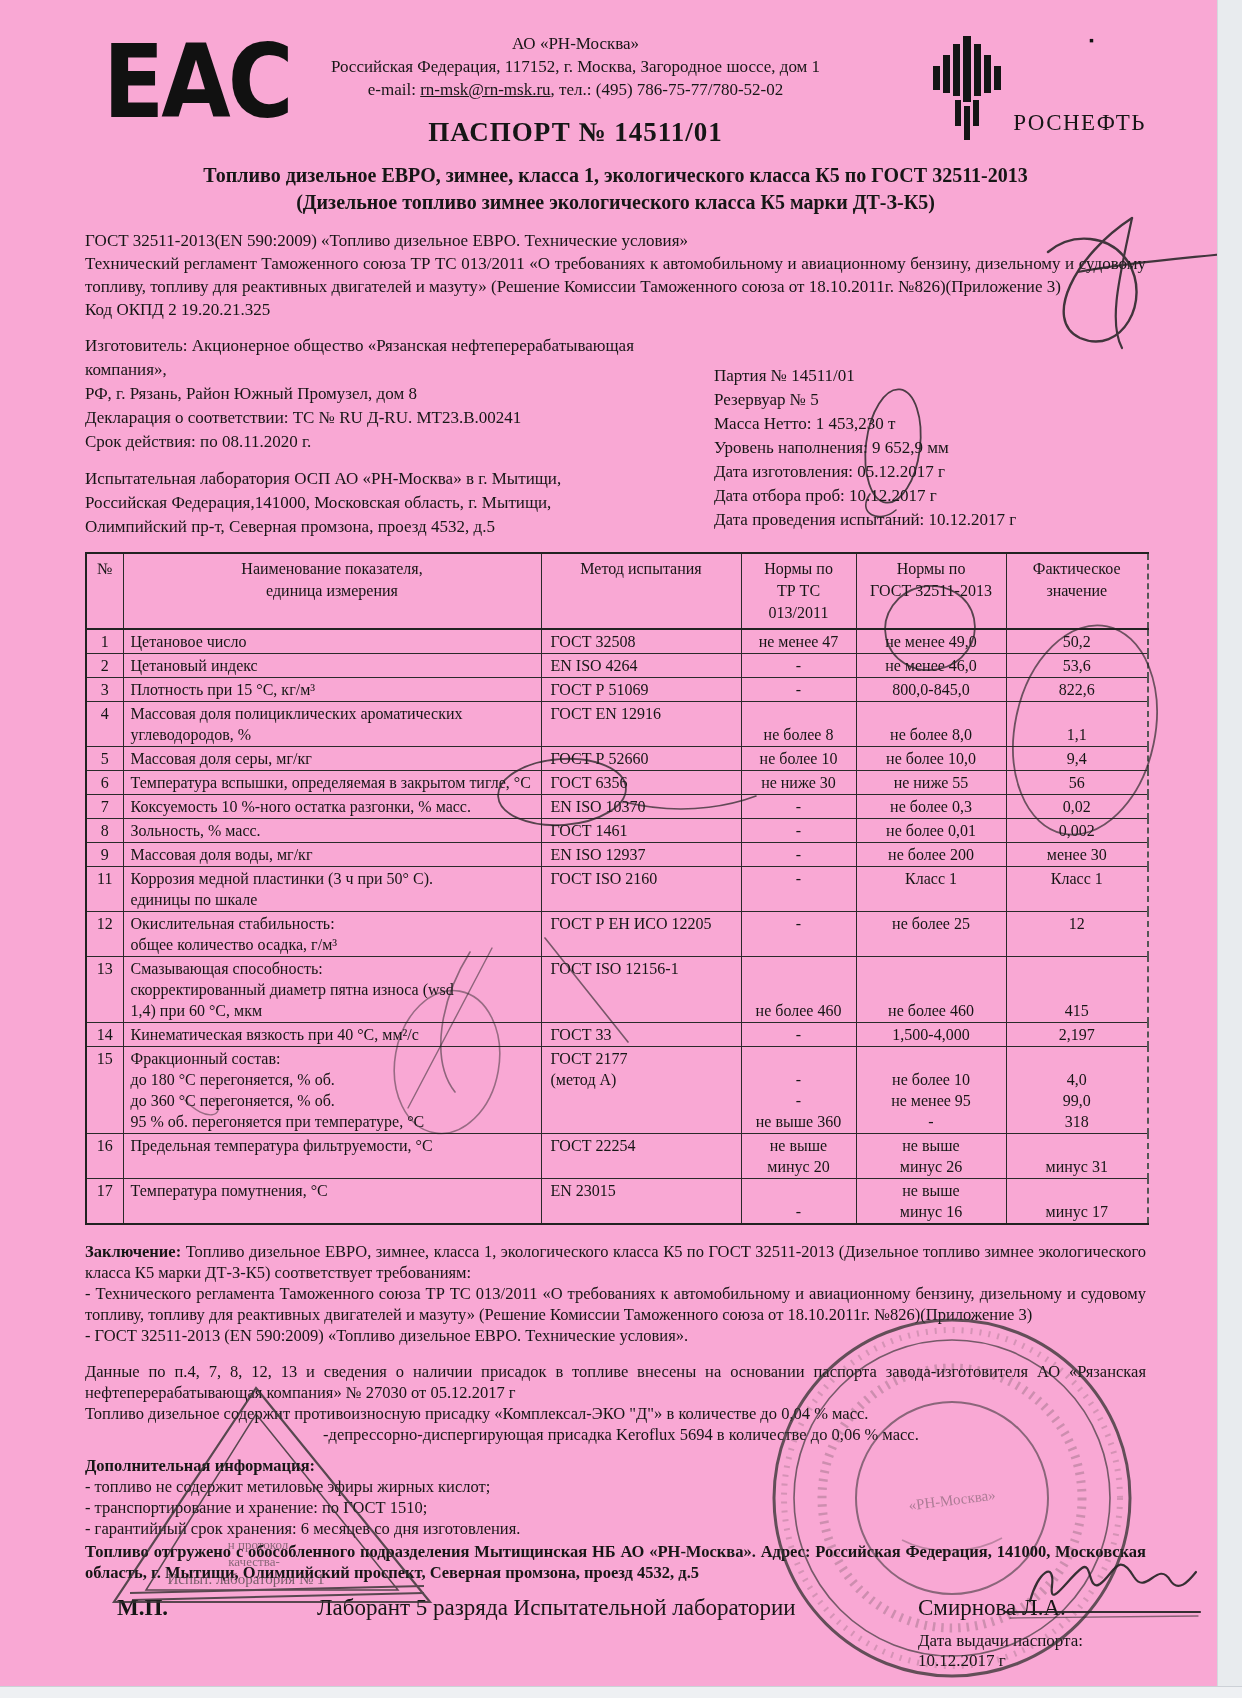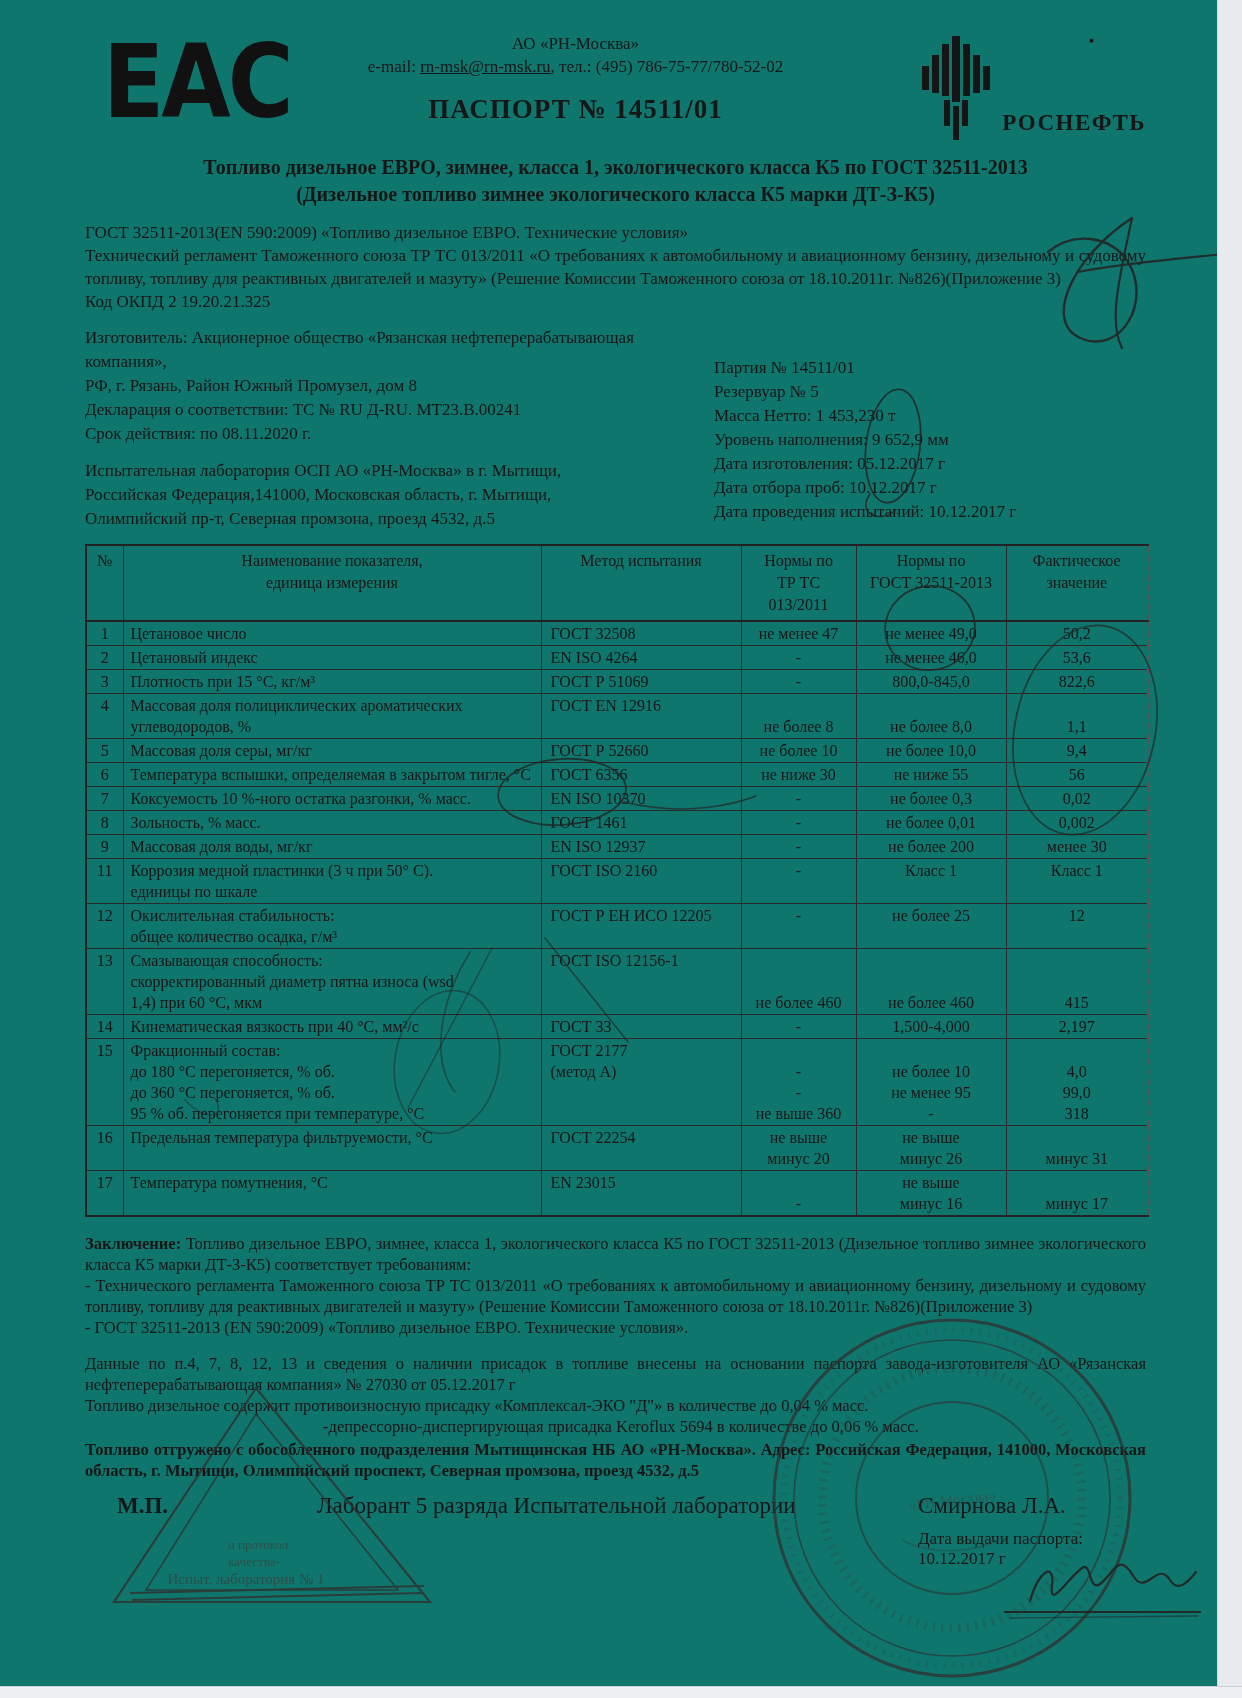--- a/index.html
+++ b/index.html
@@ -1,38 +1,38 @@
 <!DOCTYPE html>
 <html><head>
 <meta charset="utf-8">
 <style>
   html,body { margin:0; padding:0; background:#dfe3e8; }
   .page {
     position:relative; width:1242px; height:1698px; margin:0 auto;
-    background:#0f766e; color:#161616; overflow:hidden;
+    background:#f9a8d4; color:#161616; overflow:hidden;
     font-family:"Liberation Serif", serif;
   }
   .scan-edge-right { position:absolute; right:0; top:0; width:24px; height:100%; background:#e8ebee; border-left:1px solid #d4d9de; }
   .scan-edge-bottom { position:absolute; left:0; bottom:0; width:100%; height:11px; background:#eef0f3; border-top:1px solid #ccd1d7; }
   .corner-mark { position:absolute; top:33px; right:148px; font-size:14px; color:#111; }
 
   .content { position:relative; padding:24px 96px 0 85px; }
 
   
   .hdr { display:grid; grid-template-columns:175px 1fr 255px; align-items:start; }
   .eac {
     font-family:"DejaVu Sans", sans-serif; font-weight:bold; font-size:88px; line-height:100px;
     letter-spacing:-3px; transform:scale(1.02,1.16); transform-origin:top left; margin-left:18px; color:#111;
   }
   .org { text-align:center; font-size:17px; line-height:23px; padding-top:8px; }
   .org .email { text-decoration:underline; }
   .passport-no { text-align:center; font-size:27px; font-weight:bold; letter-spacing:1px; margin-top:16px; }
   .rosneft { display:flex; align-items:flex-end; gap:10px; padding-top:12px; justify-content:flex-end; }
   .rosneft .flame { width:72px; height:104px; }
-  .rosneft .label { font-size:23px; font-weight:bold; letter-spacing:1.5px; padding-bottom:4px; }
+  .rosneft .label { font-size:23px; font-weight:normal; letter-spacing:1.5px; padding-bottom:4px; }
 
   
   .doc-title { text-align:center; font-weight:bold; font-size:20px; line-height:27px; margin-top:14px; }
 
   
   .norms { margin-top:13px; font-size:17px; line-height:23px; }
   .norms .just { text-align:justify; }
   .okpd { font-size:17px; line-height:23px; }
 
   
@@ -85,20 +85,21 @@
 
 <div class="page">
 
   <div class="content">
 
     <div class="hdr">
       <div class="eac">ЕАС</div>
       <div>
         <div class="org">
           <div>АО «РН-Москва»</div>
+          <div>Российская Федерация, 117152, г. Москва, Загородное шоссе, дом 1</div>
           <div><span>e-mail: </span><span class="email">rn-msk@rn-msk.ru</span><span>, тел.: (495) 786-75-77/780-52-02</span></div>
         </div>
         <div class="passport-no">ПАСПОРТ № 14511/01</div>
       </div>
       <div class="rosneft">
         <svg class="flame" viewBox="0 0 72 104">
           <g fill="#151515">
             <rect x="2" y="30" width="7" height="24"></rect>
             <rect x="12" y="19" width="7" height="38"></rect>
             <rect x="22" y="8" width="7" height="52"></rect>
@@ -341,20 +342,26 @@
       <div>- Технического регламента Таможенного союза ТР ТС 013/2011 «О требованиях к автомобильному и авиационному бензину, дизельному и судовому топливу, топливу для реактивных двигателей и мазуту» (Решение Комиссии Таможенного союза от 18.10.2011г. №826)(Приложение 3)</div>
       <div>- ГОСТ 32511-2013 (EN 590:2009) «Топливо дизельное ЕВРО. Технические условия».</div>
     </div>
 
     <div class="bottom additives">
       <div class="just">Данные по п.4, 7, 8, 12, 13  и сведения о наличии присадок в топливе внесены на основании паспорта завода-изготовителя АО «Рязанская нефтеперерабатывающая компания» № 27030 от 05.12.2017 г</div>
       <div>Топливо дизельное содержит противоизносную присадку «Комплексал-ЭКО "Д"» в количестве до 0,04 % масс.</div>
       <div class="indent">-депрессорно-диспергирующая присадка Keroflux 5694 в количестве до 0,06 % масс.</div>
     </div>
 
+    <div class="bottom addinfo">
+      <div class="b">Дополнительная информация:</div>
+      <div>- топливо не содержит метиловые эфиры жирных кислот;</div>
+      <div>- транспортирование и хранение: по ГОСТ 1510;</div>
+      <div>- гарантийный срок хранения: 6 месяцев со дня изготовления.</div>
+    </div>
 
     <div class="bottom shipping">Топливо отгружено с обособленного подразделения Мытищинская НБ АО «РН-Москва». Адрес: Российская Федерация, 141000, Московская область, г. Мытищи, Олимпийский проспект, Северная промзона, проезд 4532, д.5</div>
 
     <div class="sig-row">
       <span class="sig-mp">М.П.</span>
       <span class="sig-pos">Лаборант 5 разряда Испытательной лаборатории</span>
       <span class="sig-person">Смирнова Л.А.</span>
     </div>
     <div class="sig-date">Дата выдачи паспорта: 10.12.2017 г</div>
 

